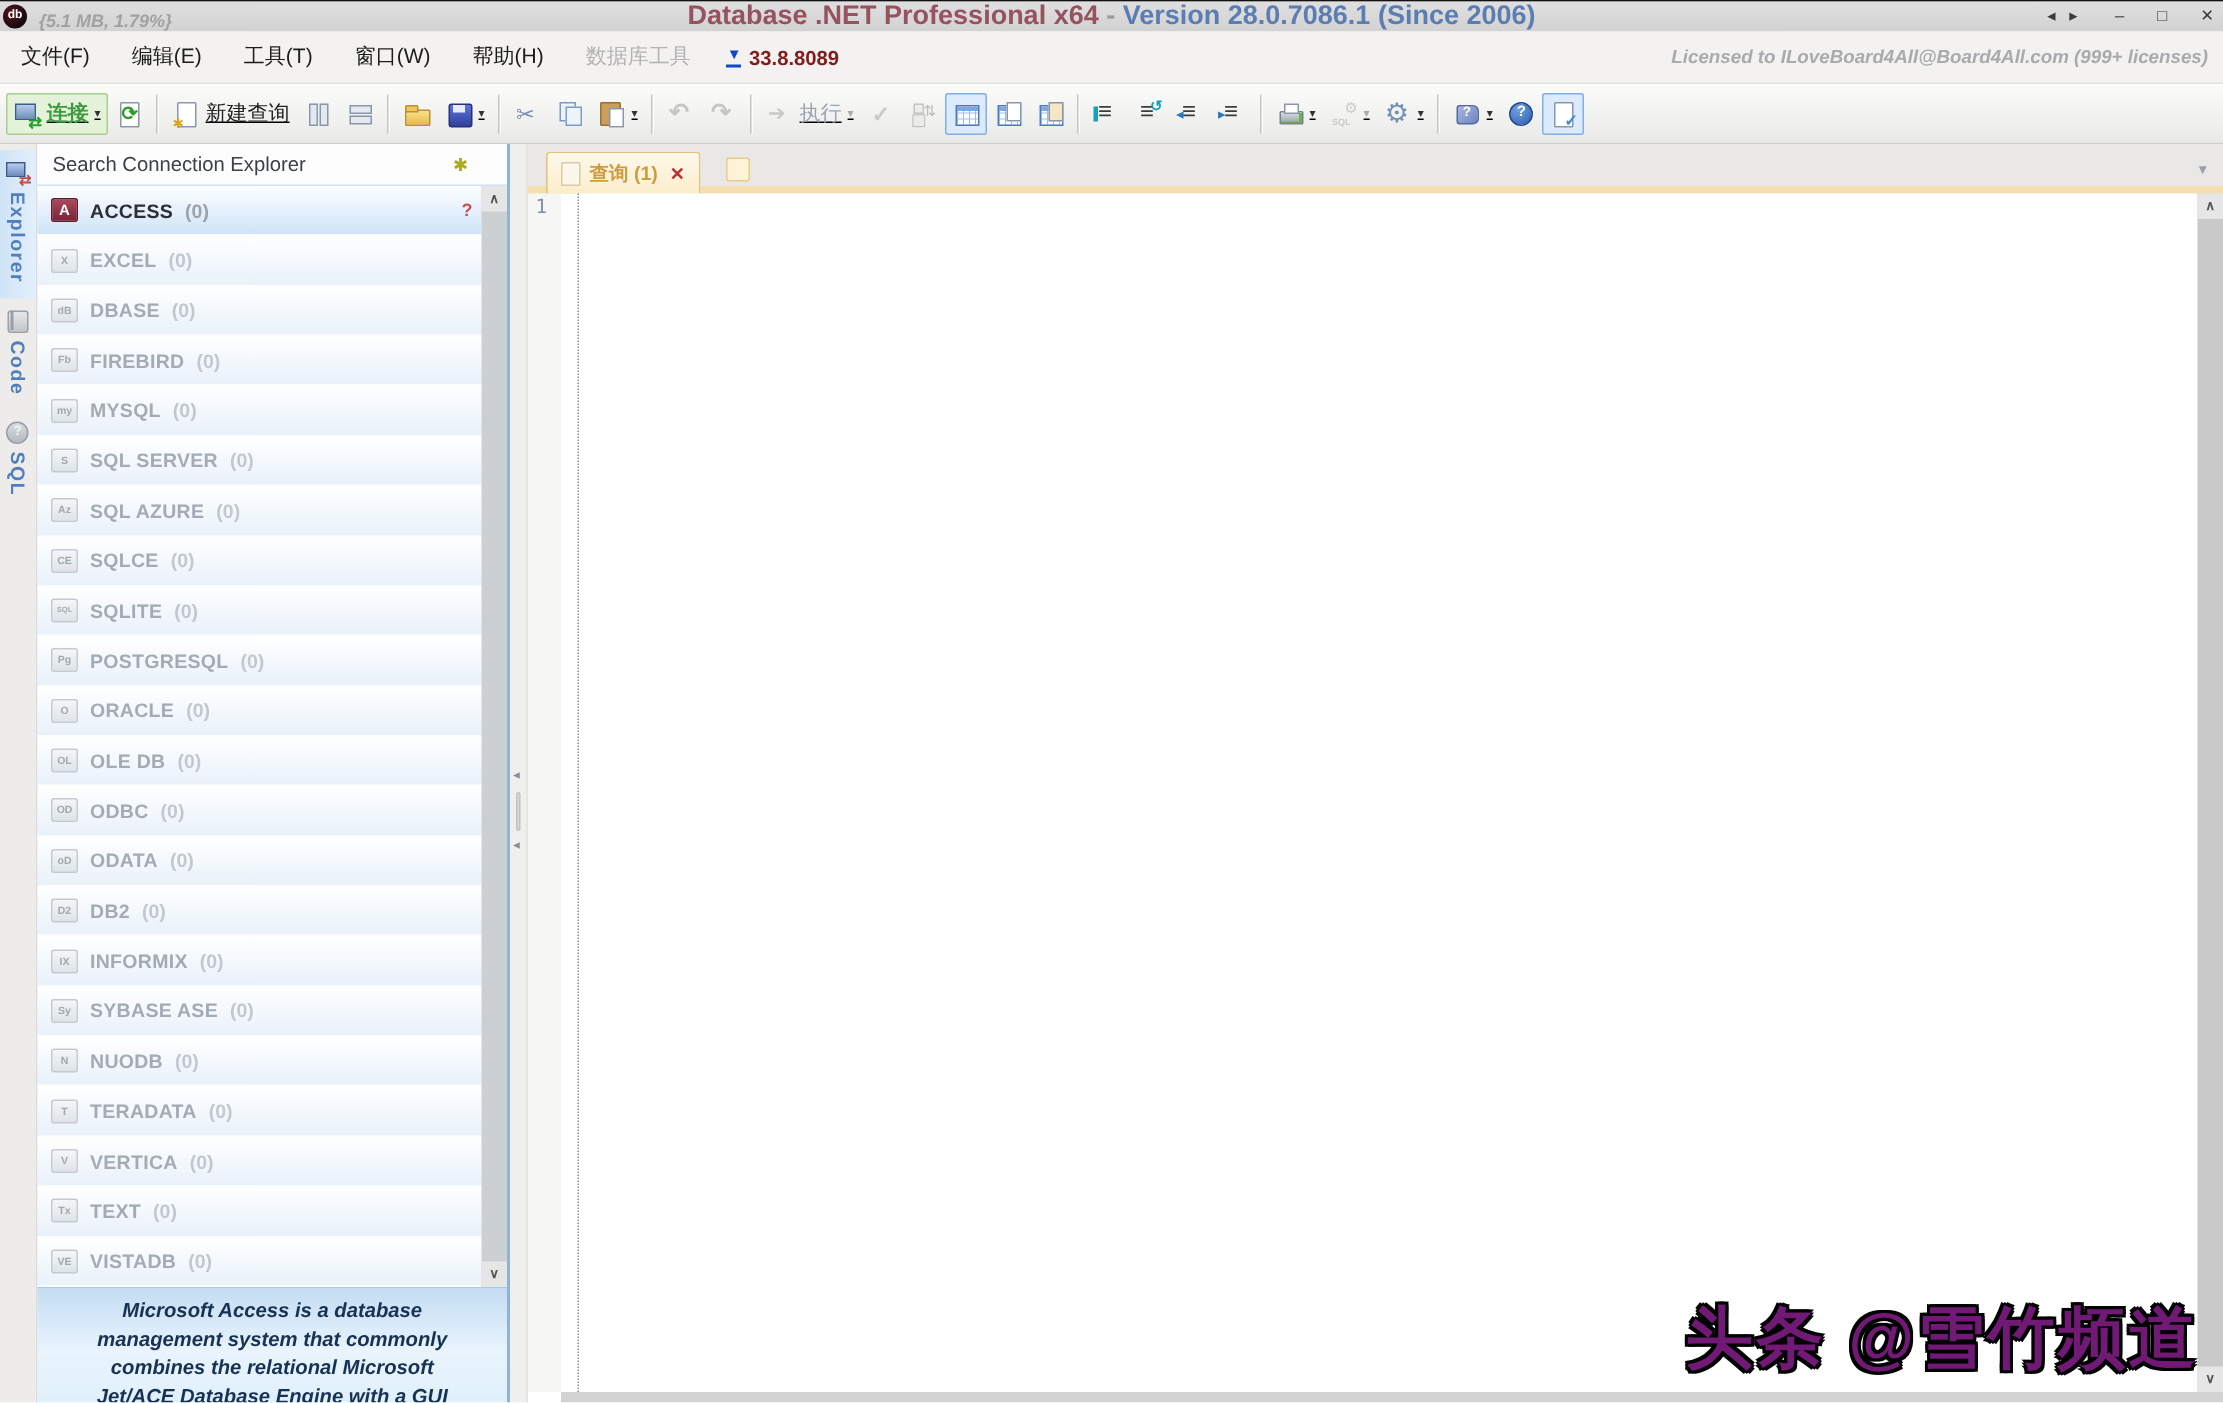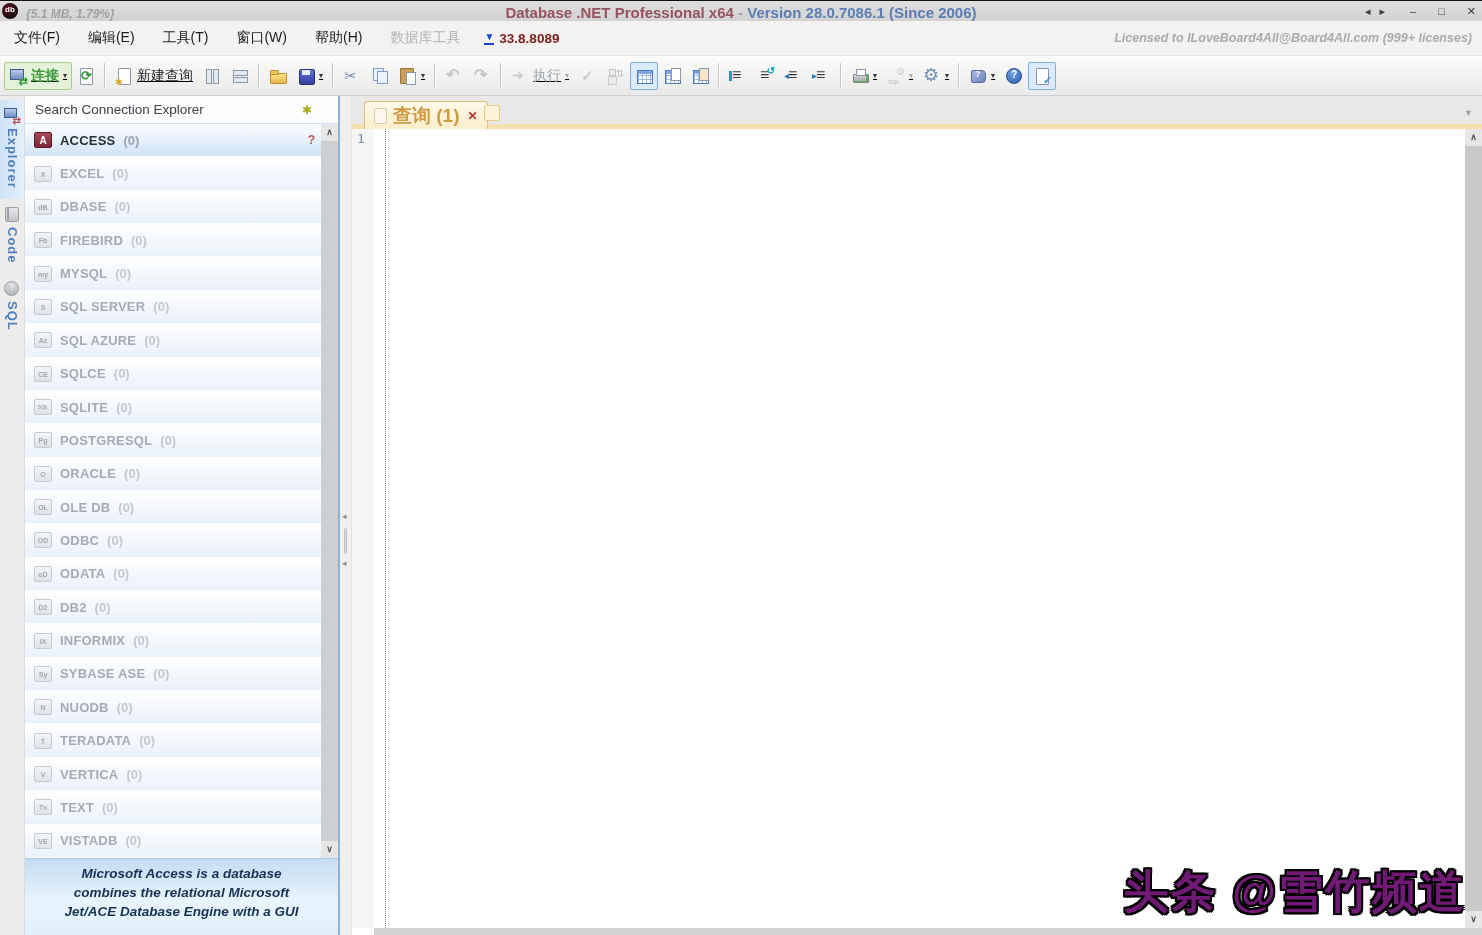--- a/index.html
+++ b/index.html
@@ -6,21 +6,21 @@
   html,body { background:#fff; }
   body { font-family:"Liberation Sans", sans-serif; }
   .window { position:relative; width:1482px; height:935px; background:#fff; overflow:hidden; border-top:1px solid #111; }
 
   
   .titlebar { position:relative; height:20px; background:linear-gradient(#dfdfdf,#d2d2d2); display:flex; align-items:flex-end; }
   .app-ic { position:absolute; left:2px; top:2px; width:16px; height:16px; border-radius:50%;
             background:radial-gradient(circle at 35% 35%, #5a1220, #14090c 70%); }
   .app-ic::after { content:"db"; position:absolute; left:0; right:0; top:2px; text-align:center; font:bold 8px "Liberation Sans",sans-serif; color:#fff; }
   .mem { margin-left:26px; font:italic bold 12px "Liberation Sans",sans-serif; color:#a2a2a2; }
-  .title-center { position:absolute; left:0; right:0; text-align:center; font-size:15px; }
+  .title-center { position:absolute; left:0; right:0; text-align:center; font-size:18px; }
   .t-app { color:#96525e; font-weight:bold; }
   .t-sep { color:#9a9a9a; font-weight:bold; }
   .t-ver { color:#5b7db1; font-weight:bold; }
   .win-controls { position:absolute; right:6px; top:0; height:20px; display:flex; align-items:center; gap:22px; color:#3c3c3c; }
   .win-controls span { font-size:11px; line-height:20px; cursor:default; }
   .wc-nav { letter-spacing:3px; font-size:9px; }
 
   
   .menubar { position:relative; height:35px; background:#f3f2f1; display:flex; align-items:center; border-bottom:1px solid #e4e3e1; }
   .menu-item { padding:0 14px; font-size:14px; color:#1c1c1c; background:none; border:none; height:100%; font-family:inherit; }
@@ -134,21 +134,21 @@
   .sp-grip { position:absolute; left:4px; top:432px; width:3px; height:26px; background:#d9d9d7; border:1px solid #c2c2c0; border-radius:2px; }
 
   
   .editor { position:relative; flex:1; display:flex; flex-direction:column; background:#fff; }
   .tabbar { position:relative; height:33px; background:#e9e8e7; flex:none; }
   .tab-accent { position:absolute; left:0; right:0; bottom:0; height:5px; background:#f6dfae; }
   .qtab { position:absolute; left:12px; top:5px; height:28px; display:flex; align-items:center; gap:6px; padding:0 9px;
           background:linear-gradient(#fdf8ea,#fbeecb); border:1px solid #e5c078; border-bottom:none; border-radius:3px 3px 0 0; }
   .qtab .ic-document-icon { width:13px; height:15px; }
   .ic-document-icon::before { content:""; position:absolute; left:0; top:0; width:11px; height:14px; background:#fbf7ec; border:1px solid #d8cba8; border-radius:1px; }
-  .qtab-label { color:#cf9c44; font-weight:bold; font-size:19px; }
+  .qtab-label { color:#cf9c44; font-weight:bold; font-size:13px; }
   .qtab-close { color:#b23535; font-weight:bold; font-size:12px; margin-left:2px; }
   .newtab-btn { position:absolute; left:132px; top:9px; width:16px; height:16px; background:#fdf3d9; border:1px solid #e8cc86; border-radius:2px; }
   .tablist-caret { position:absolute; right:9px; top:12px; color:#9aa0a8; font-size:9px; }
   .editor-body { position:relative; flex:1; }
   .gutter { position:absolute; left:0; top:0; bottom:8px; width:22px; background:#f6f6f5; }
   .gutter span { display:block; margin:2px 0 0 5px; font:13px "DejaVu Sans Mono", monospace; color:#7f8ea6; }
   .gutter-dotted { position:absolute; left:33px; top:0; bottom:8px; width:0; border-left:1px dotted #8f8f8f; }
   .code-area { position:absolute; left:34px; right:17px; top:0; bottom:8px; background:#fff; }
   .escroll-v { position:absolute; right:0; top:0; bottom:8px; width:17px; background:#c9c9c9; display:flex; flex-direction:column; justify-content:space-between; }
   .hscroll { position:absolute; left:22px; right:0; bottom:0; height:8px; background:#d2d2d2; }
@@ -450,20 +450,21 @@
               <span class="db-count">(0)</span>
             </div>
           </div>
         <div class="vscroll">
           <div class="sbtn">∧</div>
           <div class="sbtn">∨</div>
         </div>
       </div>
       <div class="desc" id="desc">
           <div>Microsoft Access is a database</div>
+          <div>management system that commonly</div>
           <div>combines the relational Microsoft</div>
           <div>Jet/ACE Database Engine with a GUI</div>
         </div>
     </div>
 
     <div class="splitter">
       <span class="sp-arrow" style="top:415px">◂</span>
       <span class="sp-arrow" style="top:462px">◂</span>
       <span class="sp-grip"></span>
     </div>

